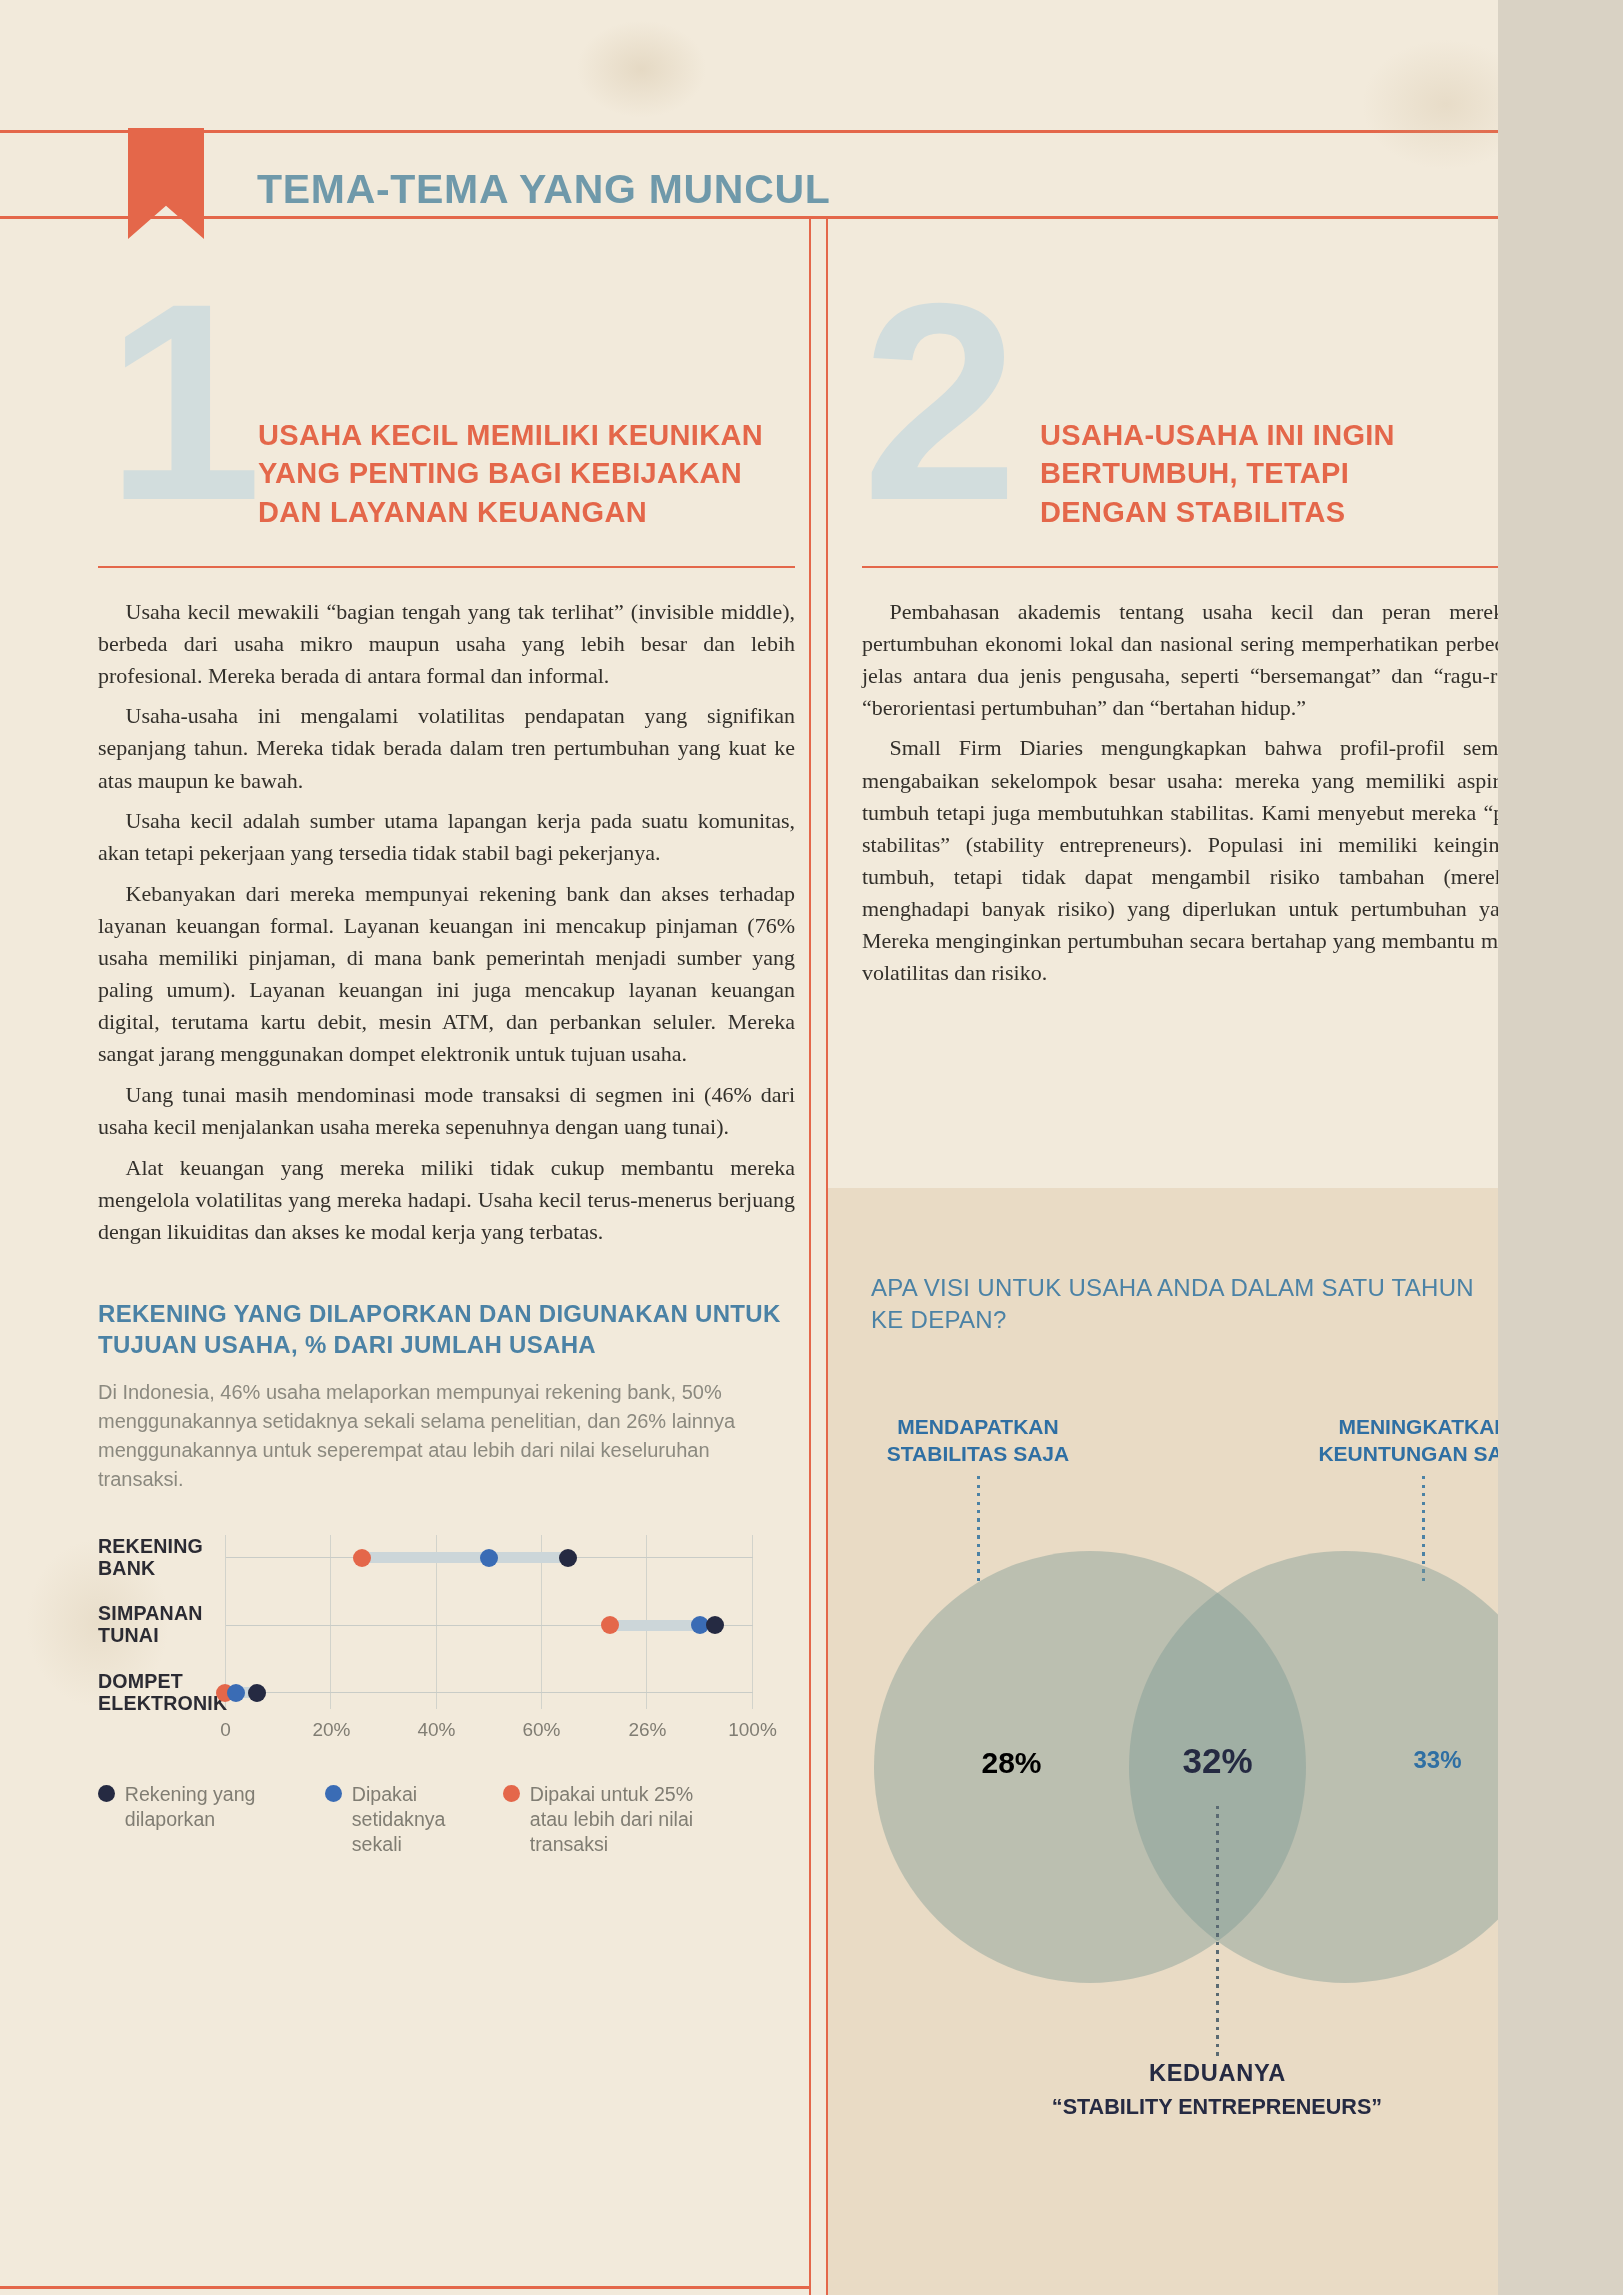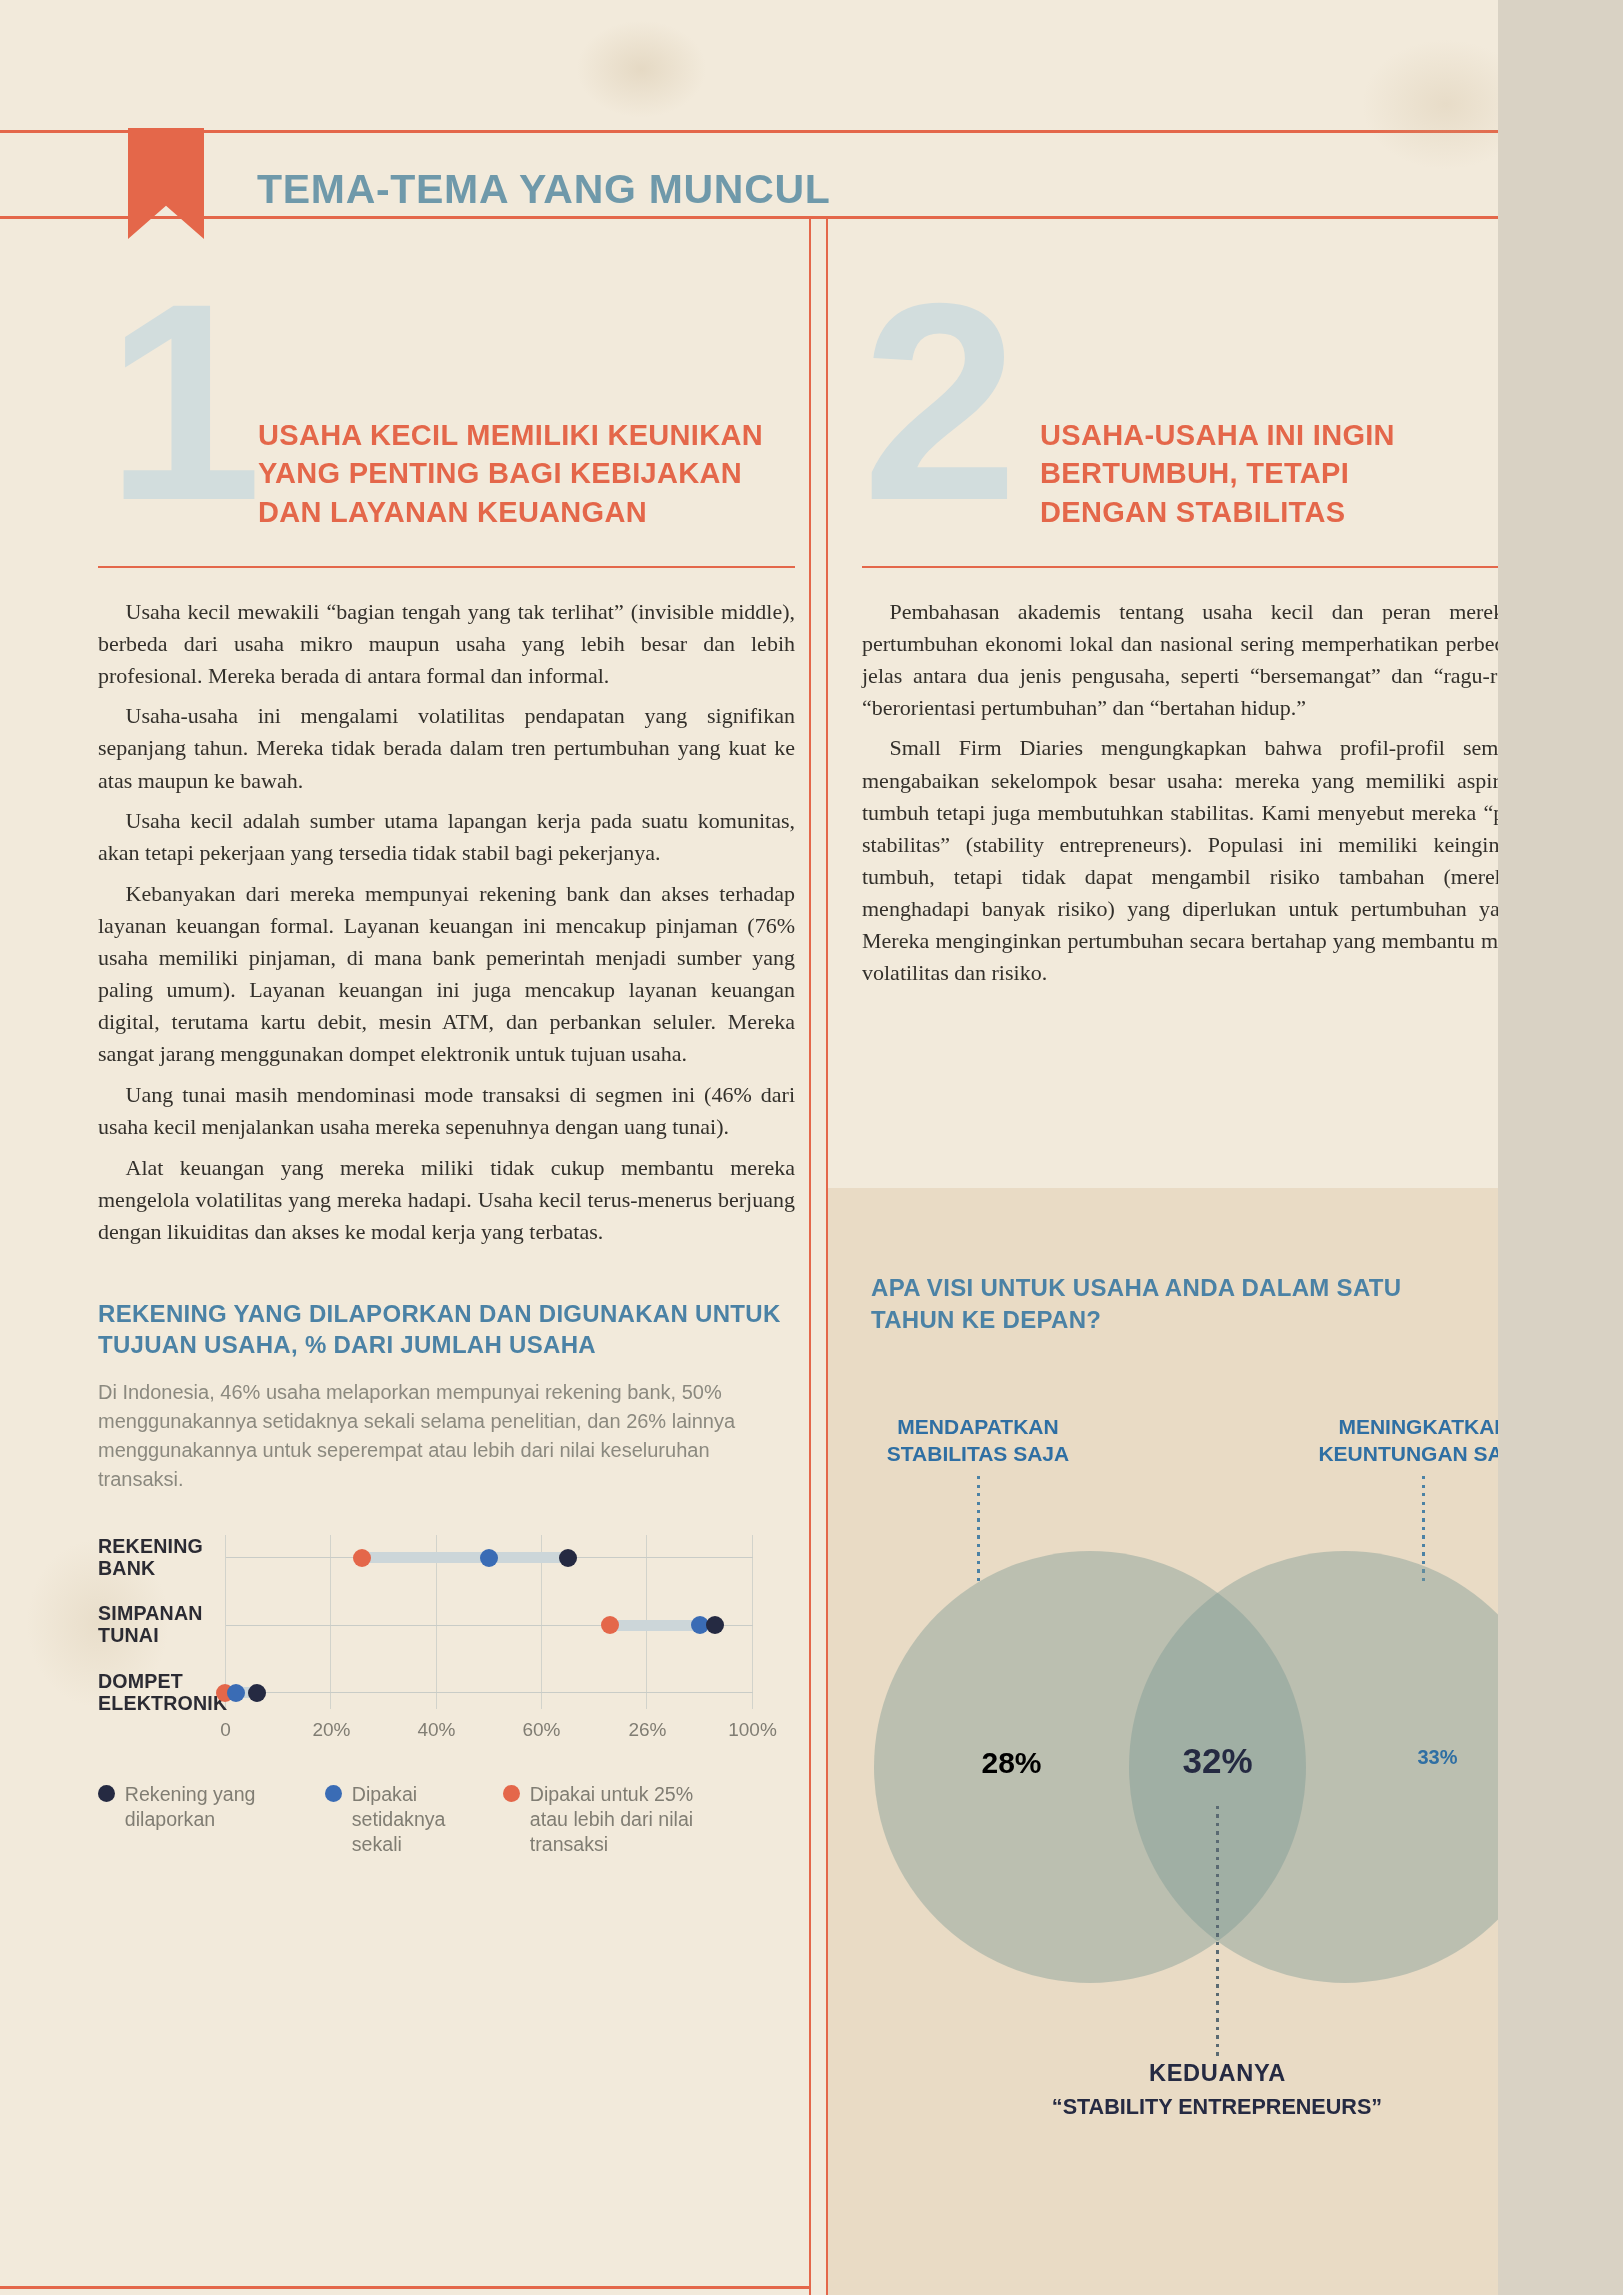--- a/index.html
+++ b/index.html
@@ -75,21 +75,21 @@
   .legend { display:flex; gap:31px; margin-top:31px; }
   .legend-item { display:flex; gap:9.8px; font-size:19.6px; line-height:1.28; color:#807d73; }
   .legend-item:nth-child(1){ width:196px; }
   .legend-item:nth-child(2){ width:147px; }
   .legend-item:nth-child(3){ width:229px; }
   .legend-dot { width:17px; height:17px; border-radius:50%; flex:none; margin-top:3.3px; }
   
   .tan-panel { position:absolute; left:828px; top:1188px; width:796px; height:1108px; background:#e9dbc5; }
   .venn-title {
     position:absolute; left:43px; top:84px; width:615px; margin:0;
-    font-size:24px; line-height:1.35; font-weight:700; color:#4b82a5; letter-spacing:0.3px;
+    font-size:24px; line-height:1.35; font-weight:400; color:#4b82a5; letter-spacing:0.3px;
   }
   .venn-label {
     position:absolute; top:226px; width:236px; text-align:center;
     font-size:21px; line-height:1.28; font-weight:700; color:#2f6fa3;
   }
   .venn-label-left { left:32px; }
   .venn-label-right { left:478px; }
   .dotted {
     position:absolute; width:2.6px;
     background-image:repeating-linear-gradient(to bottom, #4b82a5 0 3.3px, transparent 3.3px 8.5px);
@@ -99,21 +99,21 @@
   .dotted-center {
     left:388px; top:618px; height:250px;
     background-image:repeating-linear-gradient(to bottom, #5a6a72 0 3.3px, transparent 3.3px 8.5px);
   }
   .venn-circle { position:absolute; width:432px; height:432px; border-radius:50%; background:rgba(124,152,148,0.42); }
   .venn-circle-left { left:46px; top:363px; }
   .venn-circle-right { left:301px; top:363px; }
   .venn-value { position:absolute; width:131px; text-align:center; font-weight:700; }
   .venn-value-left  { left:118px; top:558px; font-size:30px; color:#000000; }
   .venn-value-center{ left:324px; top:553px; font-size:35px; color:#252a42; }
-  .venn-value-right { left:544px; top:558px; font-size:20px; color:#2f6fa3; }
+  .venn-value-right { left:544px; top:558px; font-size:24px; color:#2f6fa3; }
   .venn-bottom-label {
     position:absolute; left:193px; top:872px; width:393px; text-align:center;
     font-size:23.6px; font-weight:700; color:#252a42; letter-spacing:0.7px;
   }
   .venn-bottom-sublabel {
     position:absolute; left:160px; top:906px; width:458px; text-align:center;
     font-size:21.6px; font-weight:600; color:#252a42;
   }
 </style>
 </head>

